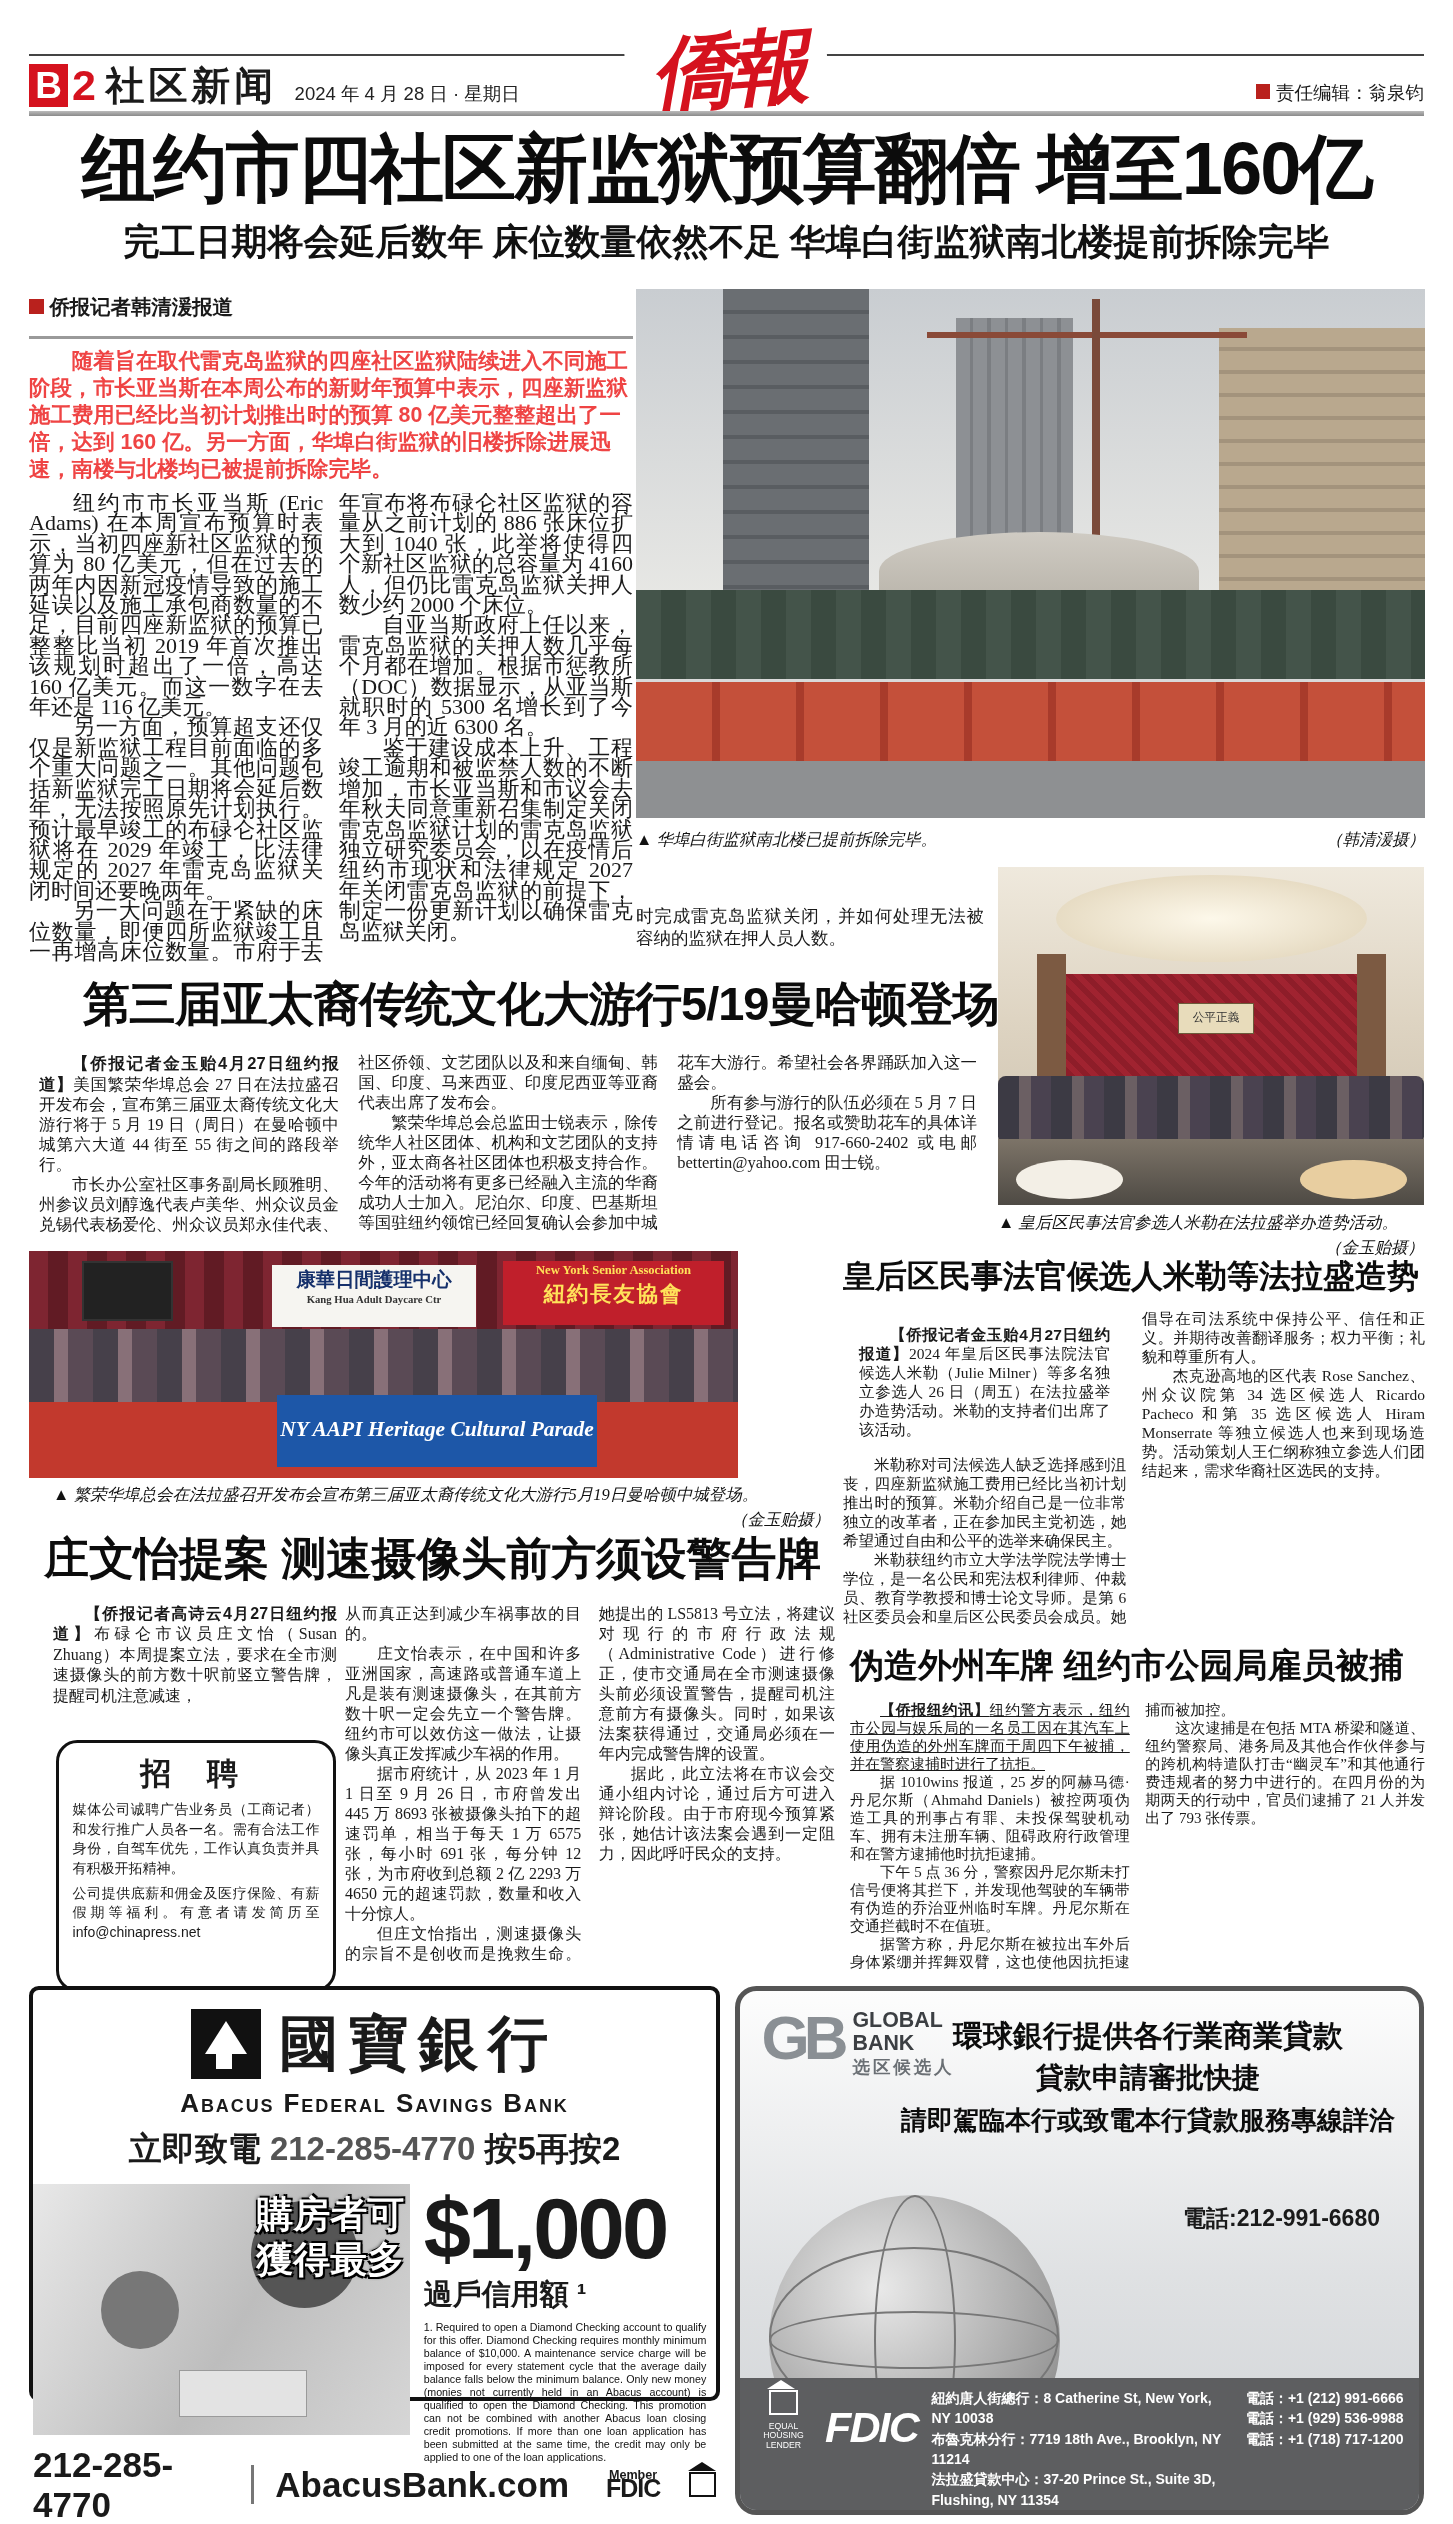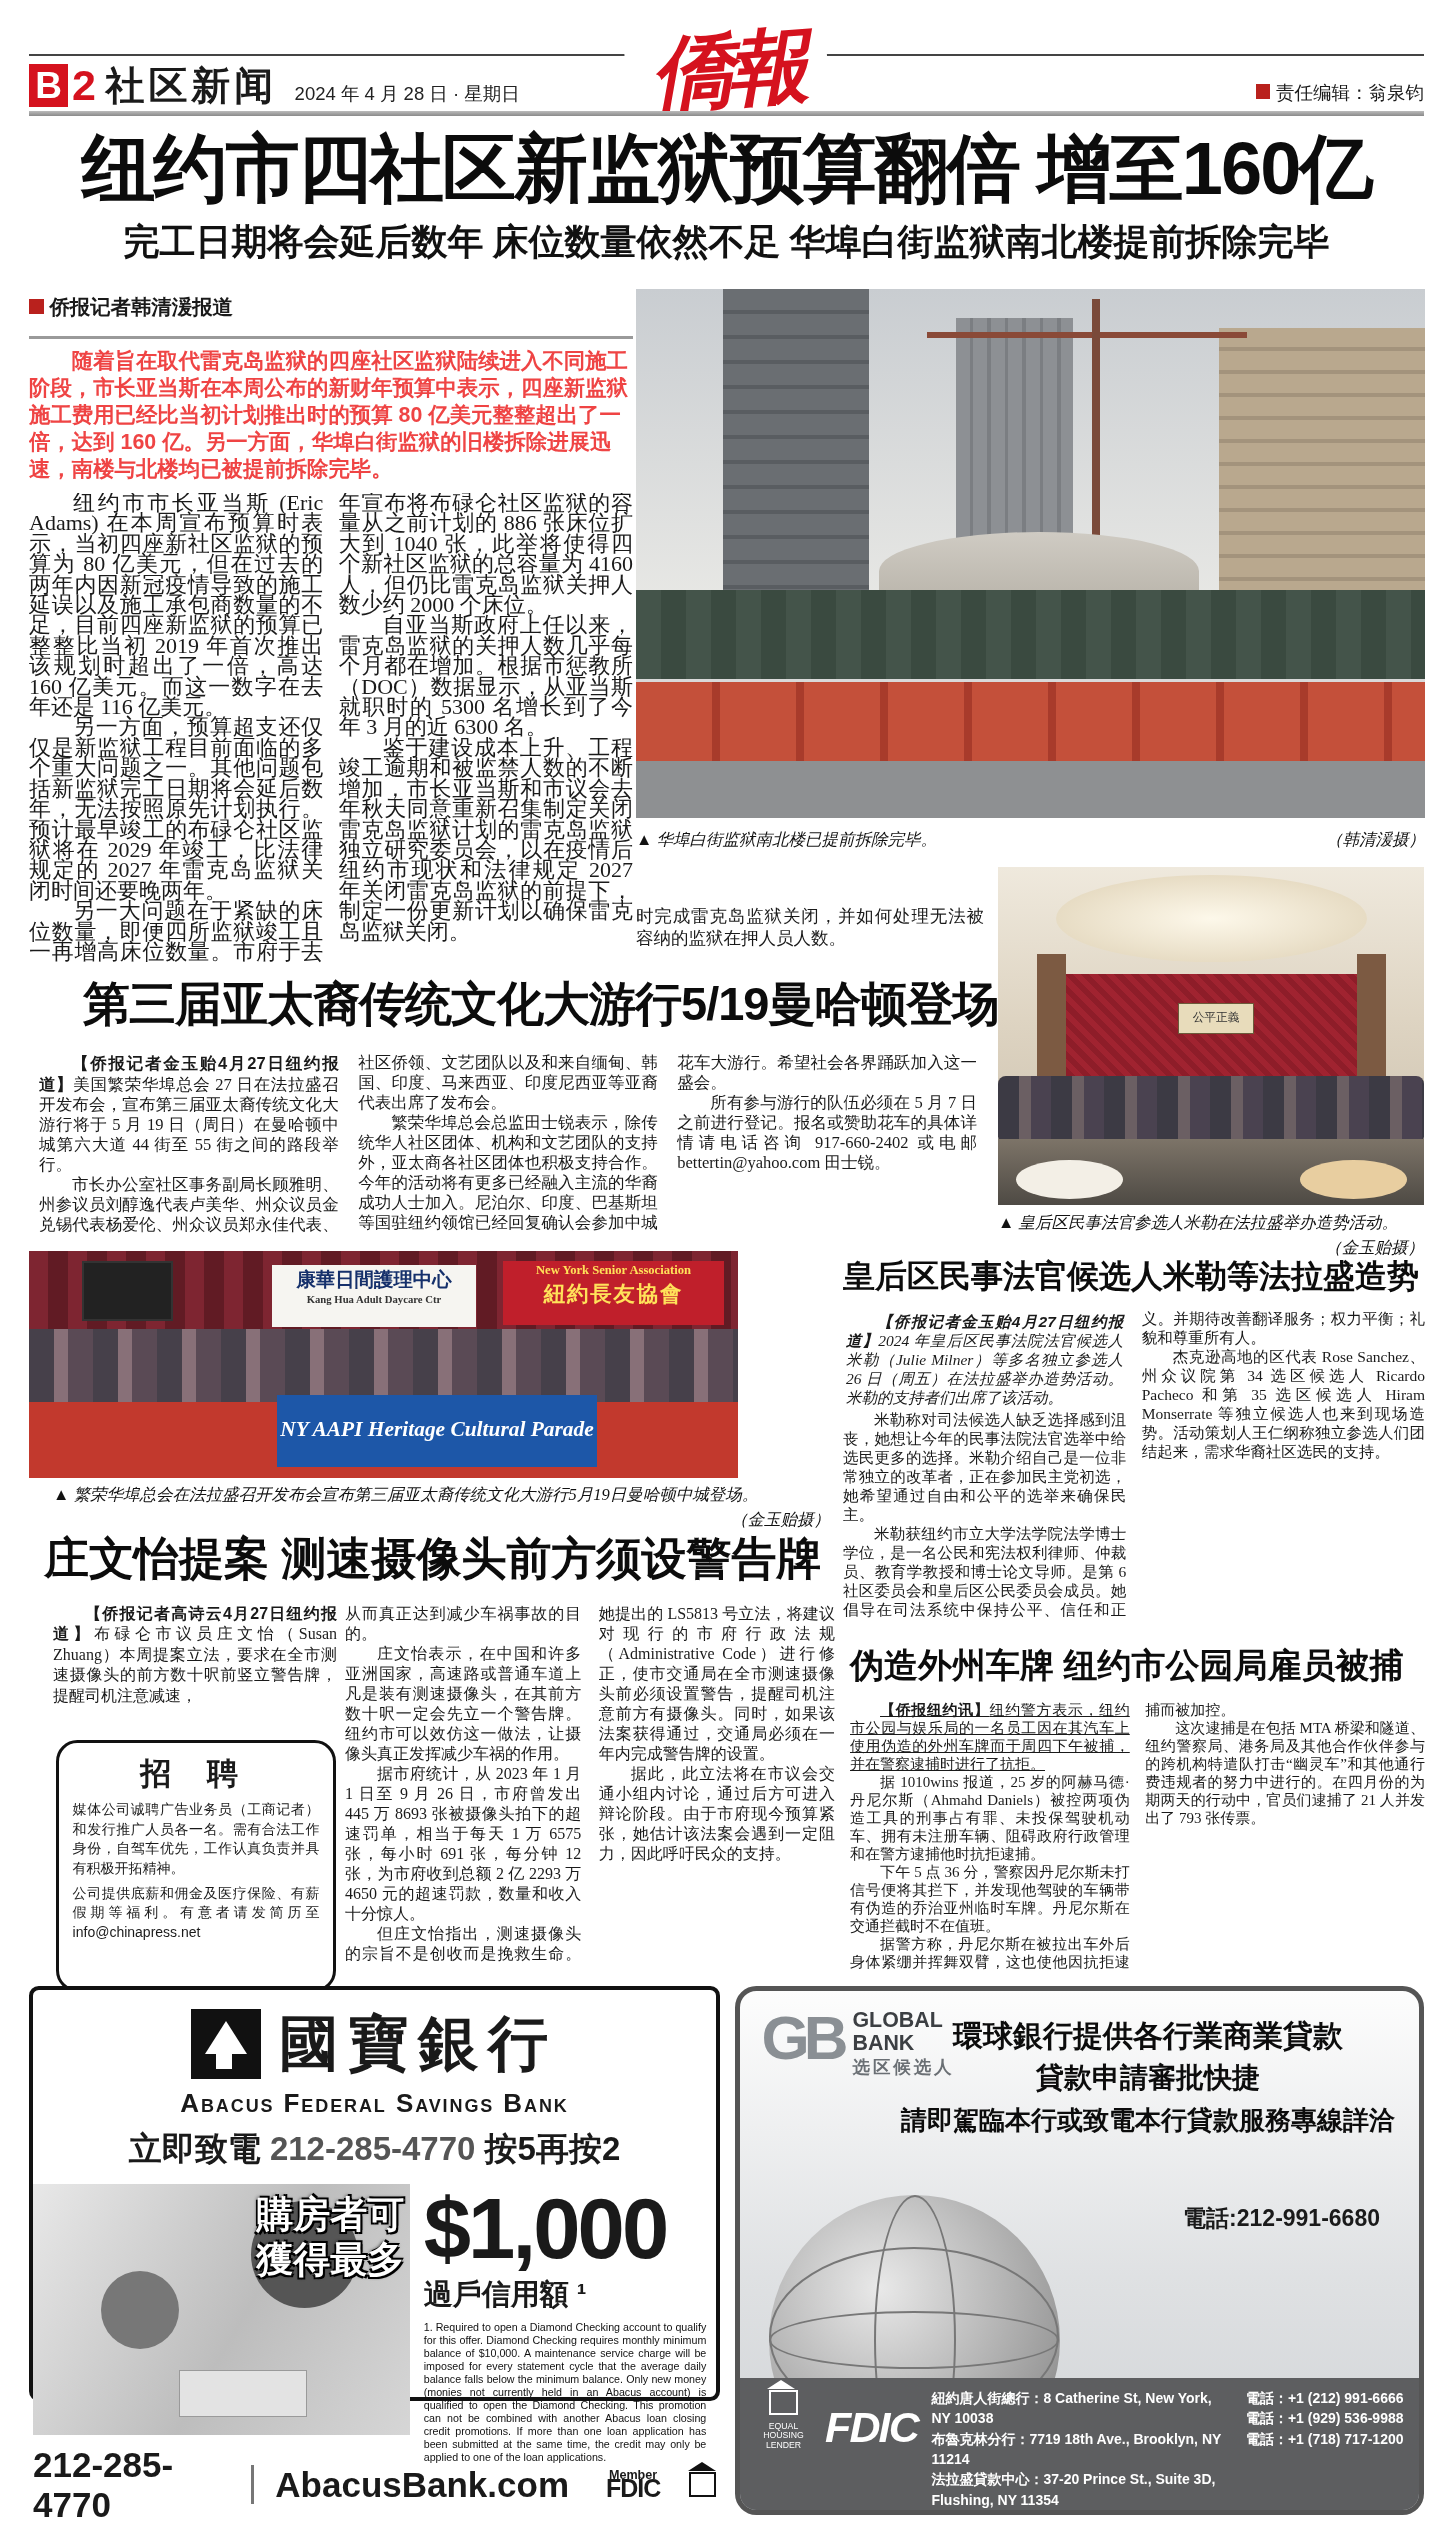--- a/index.html
+++ b/index.html
@@ -298,23 +298,23 @@
     <div class="p3-cloth" style="left:17.5px;bottom:5.8px;"></div>
     <div class="p3-cloth" style="right:17.5px;bottom:5.8px;background:#e8ceA0;"></div>
   </div>
   <div class="abs caption caption-block3">
     <div>▲ 皇后区民事法官参选人米勒在法拉盛举办造势活动。</div>
     <div class="credit-line">（金玉贻摄）</div>
   </div>
 
   <div class="abs h-art3">皇后区民事法官候选人米勒等法拉盛造势</div>
   <div class="abs cols-a3">
-    <p style="margin:3px;text-indent:2em;text-align:justify;font-style:italic;"><span class="byline-b">【侨报记者金玉贻4月27日纽约报道】</span><span>2024 年皇后区民事法院法官候选人米勒（Julie Milner）等多名独立参选人 26 日（周五）在法拉盛举办造势活动。米勒的支持者们出席了该活动。</span></p>
+    <p style="margin:16px;text-indent:2em;text-align:justify;"><span class="byline-b">【侨报记者金玉贻4月27日纽约报道】</span><span>2024 年皇后区民事法院法官候选人米勒（Julie Milner）等多名独立参选人 26 日（周五）在法拉盛举办造势活动。米勒的支持者们出席了该活动。</span></p>
     <div class="paras">
-        <p>米勒称对司法候选人缺乏选择感到沮丧，她想让今年的民事法院法官选举中给选民更多的选择。米勒介绍自己是一位非常独立的改革者，正在参加民主党初选，她希望通过自由和公平的选举来确保民主。</p>
+        <p>米勒称对司法候选人缺乏选择感到沮丧，四座新监狱施工费用已经比当初计划推出时的预算。米勒介绍自己是一位非常独立的改革者，正在参加民主党初选，她希望通过自由和公平的选举来确保民主。</p>
         <p>米勒获纽约市立大学法学院法学博士学位，是一名公民和宪法权利律师、仲裁员、教育学教授和博士论文导师。是第 6 社区委员会和皇后区公民委员会成员。她倡导在司法系统中保持公平、信任和正义。并期待改善翻译服务；权力平衡；礼貌和尊重所有人。</p>
         <p>杰克逊高地的区代表 Rose Sanchez、州众议院第 34 选区候选人 Ricardo Pacheco 和第 35 选区候选人 Hiram Monserrate 等独立候选人也来到现场造势。活动策划人王仁纲称独立参选人们团结起来，需求华裔社区选民的支持。</p>
       </div>
   </div>
 
   <div class="abs h-art4">庄文怡提案 测速摄像头前方须设警告牌</div>
   <div class="abs a4col1">
     <p style="margin:0;text-indent:2em;"><span class="byline-b">【侨报记者高诗云4月27日纽约报道】</span><span>布碌仑市议员庄文怡（Susan Zhuang）本周提案立法，要求在全市测速摄像头的前方数十呎前竖立警告牌，提醒司机注意减速，</span></p>
   </div>
   <div class="abs cols-a4">

